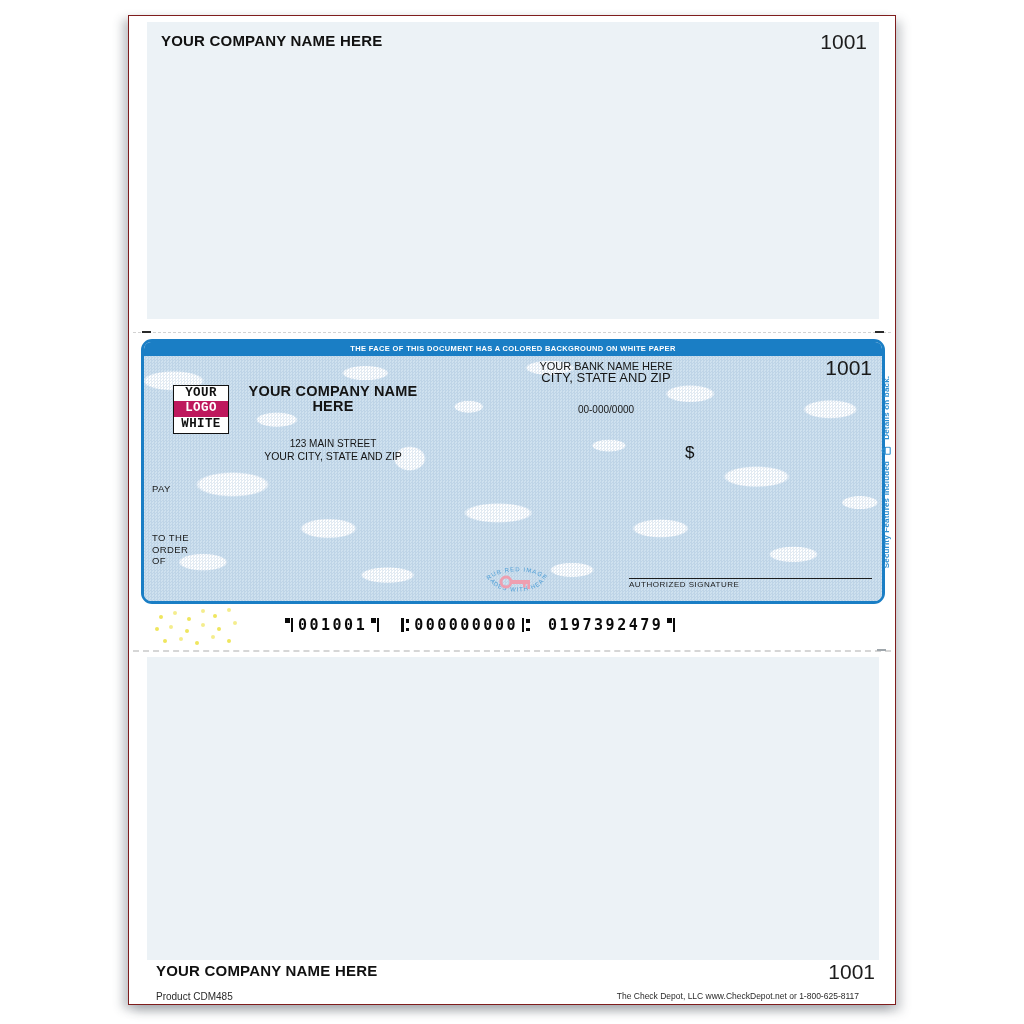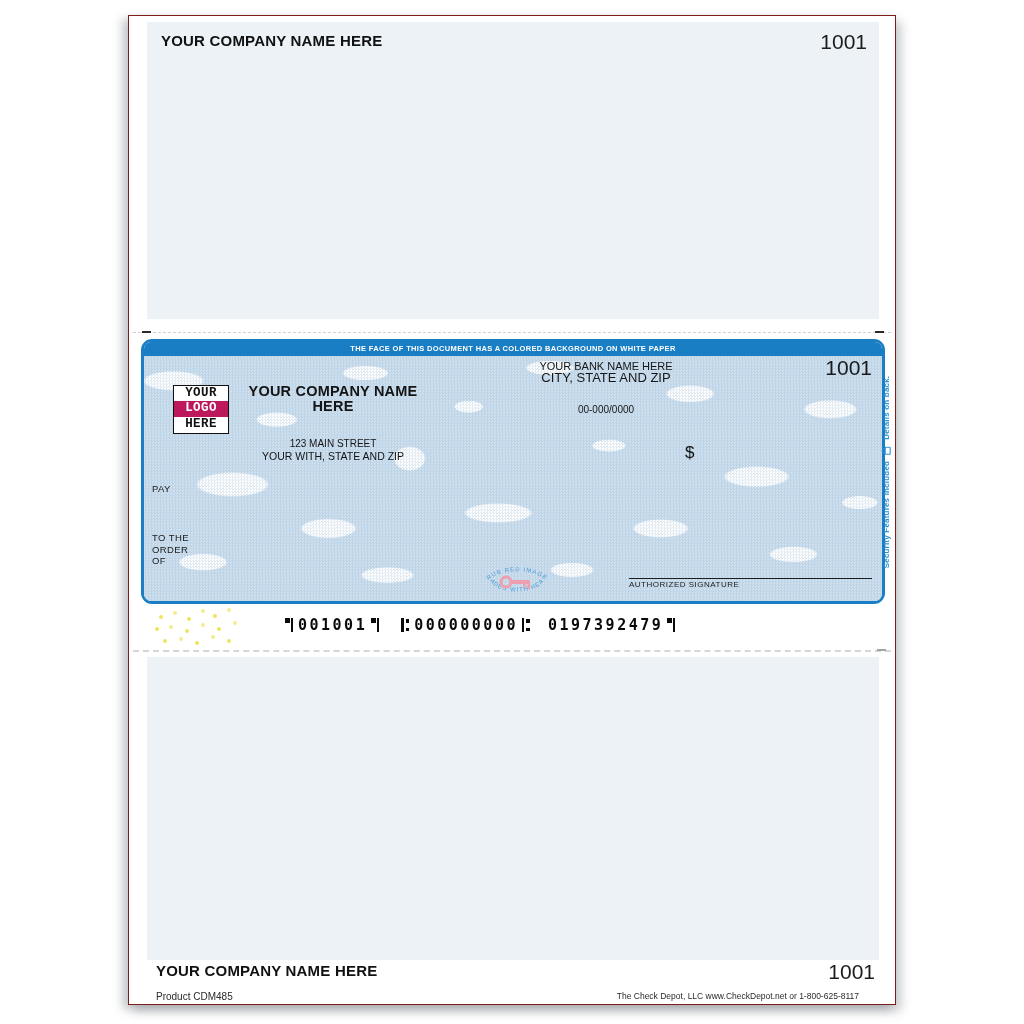--- a/index.html
+++ b/index.html
@@ -162,27 +162,27 @@
 
       <div class="bank-block">
         <div class="bank-name">YOUR BANK NAME HERE</div>
         <div class="bank-city">CITY, STATE AND ZIP</div>
         <div class="bank-fraction">00-000/0000</div>
       </div>
 
       <div class="logo-box">
         <div class="row">YOUR</div>
         <div class="row inv">LOGO</div>
-        <div class="row">HERE</div>
+        <div class="row">WHITE</div>
       </div>
 
       <div class="company-block">
         <div class="company-name">YOUR COMPANY NAME HERE</div>
         <div class="company-street">123 MAIN STREET</div>
-        <div class="company-city">YOUR WITH, STATE AND ZIP</div>
+        <div class="company-city">YOUR CITY, STATE AND ZIP</div>
       </div>
 
       <div class="pay-label">PAY</div>
       <div class="order-label">
         <div>TO THE</div>
         <div>ORDER</div>
         <div>OF</div>
       </div>
 
       <div class="dollar">$</div>

